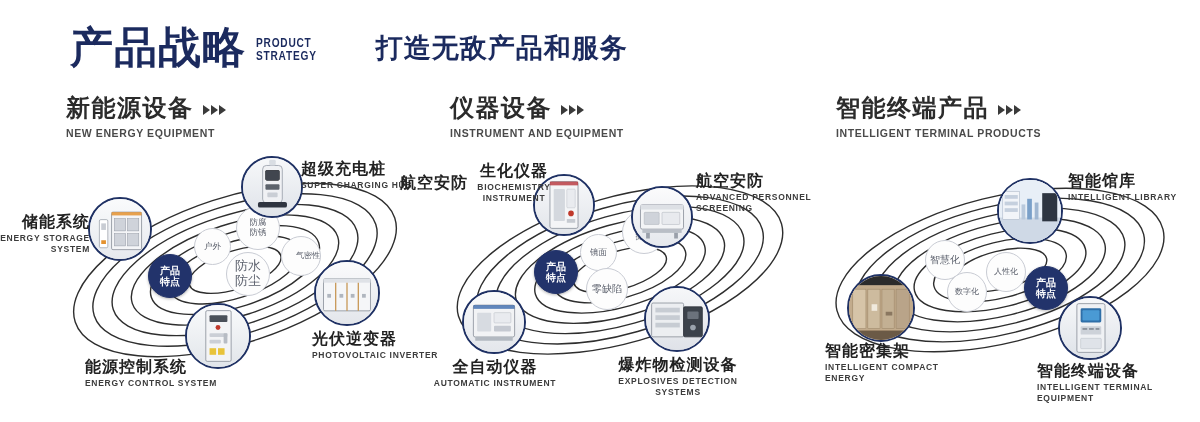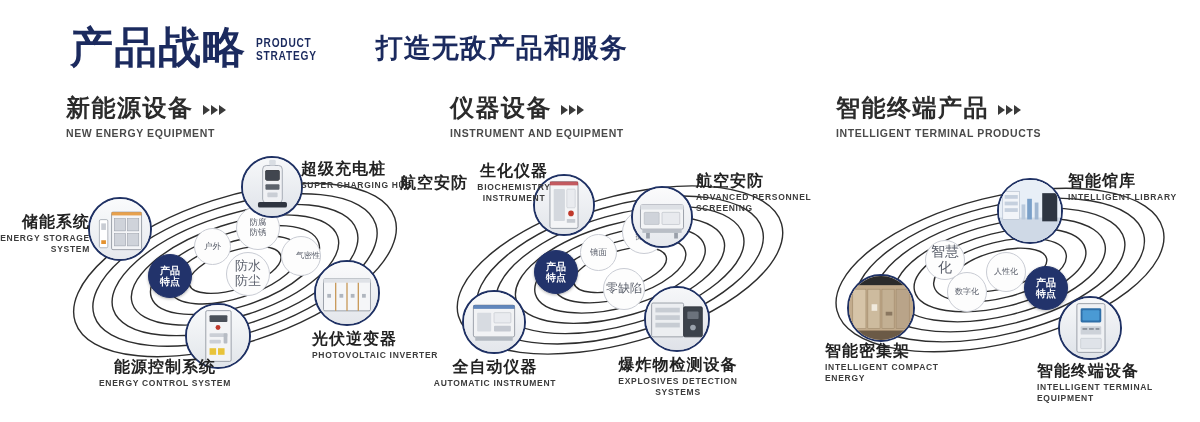--- a/index.html
+++ b/index.html
@@ -241,21 +241,21 @@
           <rect x="24" y="11" width="19" height="7" rx="1" fill="#4a5059"></rect>
           <circle cx="33" cy="24" r="2.6" fill="#c0392b"></circle>
           <rect x="24" y="30" width="19" height="4" rx="1" fill="#cbcfd6"></rect>
           <rect x="24" y="37" width="12" height="4" rx="1" fill="#cbcfd6"></rect>
           <rect x="39" y="30" width="4" height="11" rx="1" fill="#b7bcc4"></rect>
           <rect x="24" y="46" width="7" height="7" fill="#e8c33a"></rect>
           <rect x="33" y="46" width="7" height="7" fill="#e8c33a"></rect>
         </svg>
       </div>
     </div>
-    <div class="lbl" style="left:55px;top:208px;width:160px;text-align:center;">
+    <div class="lbl" style="left:55px;top:208px;width:160px;">
       <div class="cn">能源控制系统</div>
       <div class="en">ENERGY CONTROL SYSTEM</div>
     </div>
   </div>
 
   <div class="cluster" style="left:420px;top:150px;width:400px;height:240px;">
 
     <svg class="rings" width="400" height="240" viewBox="0 0 400 240">
       <g fill="none" stroke="#2e2e2e" stroke-width="1.4" transform="rotate(-16 200 120)">
         <ellipse cx="200" cy="120" rx="48" ry="19"></ellipse>
@@ -277,21 +277,21 @@
 
     <div class="kw" style="left:160px;top:84px;width:37px;height:37px;font-size:8.5px;">
       <div>镜面</div>
     </div>
     <div class="kw" style="left:202px;top:60px;width:44px;height:44px;font-size:8.5px;">
       <div>
         <div>电解</div>
         <div>抛光</div>
       </div>
     </div>
-    <div class="kw" style="left:183px;top:118px;width:42px;height:42px;font-size:12px;text-align:right;">
+    <div class="kw" style="left:166px;top:118px;width:42px;height:42px;font-size:10px;text-align:right;">
       <div>零缺陷</div>
     </div>
 
     <div class="node" style="left:113px;top:24px;width:62px;height:62px;">
       <div class="ph" style="background:linear-gradient(180deg,#f8f9fb,#e2e5ea);">
         <svg class="art" viewBox="0 0 62 62">
           <rect x="16" y="6" width="30" height="50" rx="2" fill="#f4f5f7" stroke="#8d939d" stroke-width="0.9"></rect>
           <rect x="16" y="6" width="30" height="4" fill="#b6333a" opacity="0.8"></rect>
           <rect x="20" y="14" width="12" height="34" rx="1" fill="#d4d8de"></rect>
           <rect x="34" y="14" width="9" height="20" rx="1" fill="#e9ebef" stroke="#b9bec6" stroke-width="0.5"></rect>
@@ -377,21 +377,21 @@
       </g>
     </svg>
 
     <div class="kw dark" style="left:219px;top:116px;width:44px;height:44px;font-size:10px;">
       <div>
         <div>产品</div>
         <div>特点</div>
       </div>
     </div>
 
-    <div class="kw" style="left:120px;top:90px;width:40px;height:40px;font-size:14px;">
+    <div class="kw" style="left:120px;top:90px;width:40px;height:40px;font-size:10px;">
       <div>智慧化</div>
     </div>
     <div class="kw" style="left:142px;top:122px;width:40px;height:40px;font-size:8px;">
       <div>数字化</div>
     </div>
     <div class="kw" style="left:181px;top:102px;width:40px;height:40px;font-size:8px;">
       <div>人性化</div>
     </div>
 
     <div class="node" style="left:192px;top:28px;width:66px;height:66px;">

